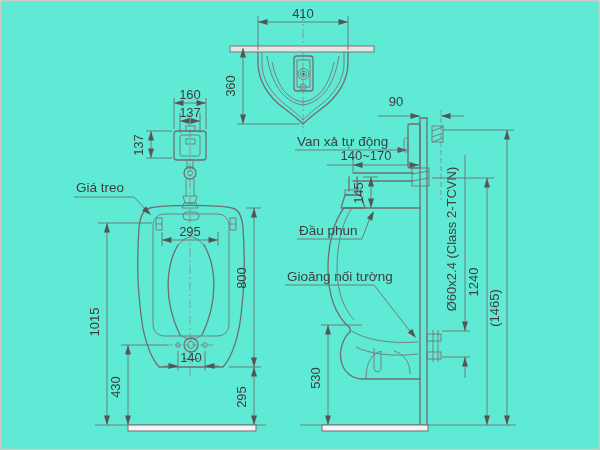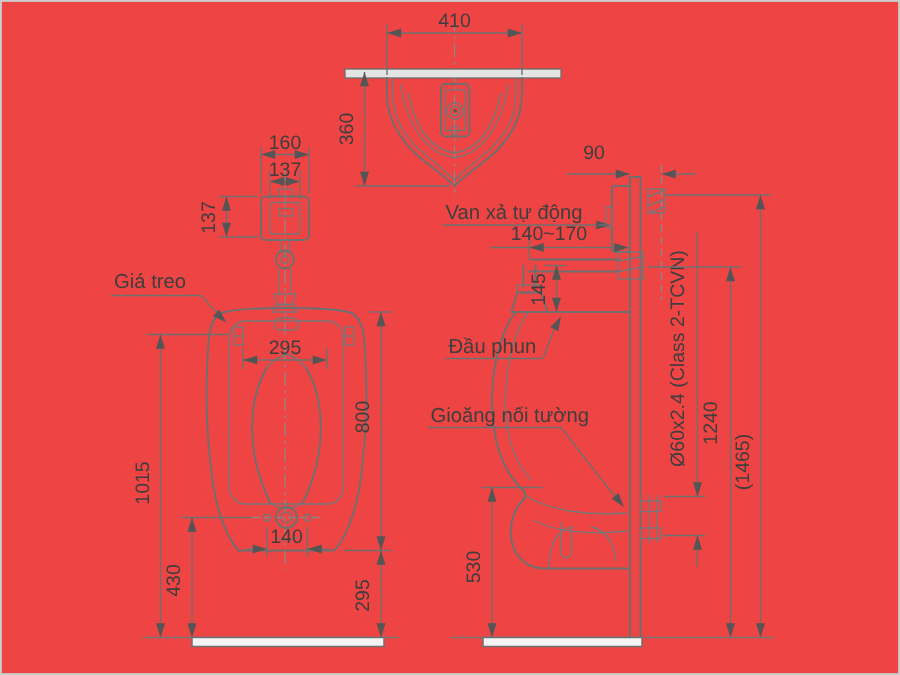--- a/index.html
+++ b/index.html
@@ -1,16 +1,16 @@
 <!DOCTYPE html>
 <html><head>
 <meta charset="utf-8">
 <style>
   html,body{margin:0;padding:0;background:#ffffff;}
-  #stage{position:relative;width:600px;height:450px;background:#ef4444;overflow:hidden;
+  #stage{position:relative;width:600px;height:450px;background:#5eead4;overflow:hidden;
          font-family:"Liberation Sans",sans-serif;}
   svg{position:absolute;left:0;top:0;}
   .obj{stroke:#6f6f6f;stroke-width:1.3;fill:none;stroke-linecap:round;stroke-linejoin:round;}
   .thin{stroke:#767676;stroke-width:0.9;fill:none;}
   .dim{stroke:#6f6f6f;stroke-width:0.9;fill:none;}
   .cl{stroke:#8a8a8a;stroke-width:0.8;fill:none;stroke-dasharray:9 3 2 3;}
   .dash{stroke:#8a8a8a;stroke-width:0.9;fill:none;stroke-dasharray:5 3;}
   .arr{fill:#555555;stroke:none;}
   text{fill:#3e3e3e;font-family:"Liberation Sans",sans-serif;}
   .dtxt{font-size:13px;}

